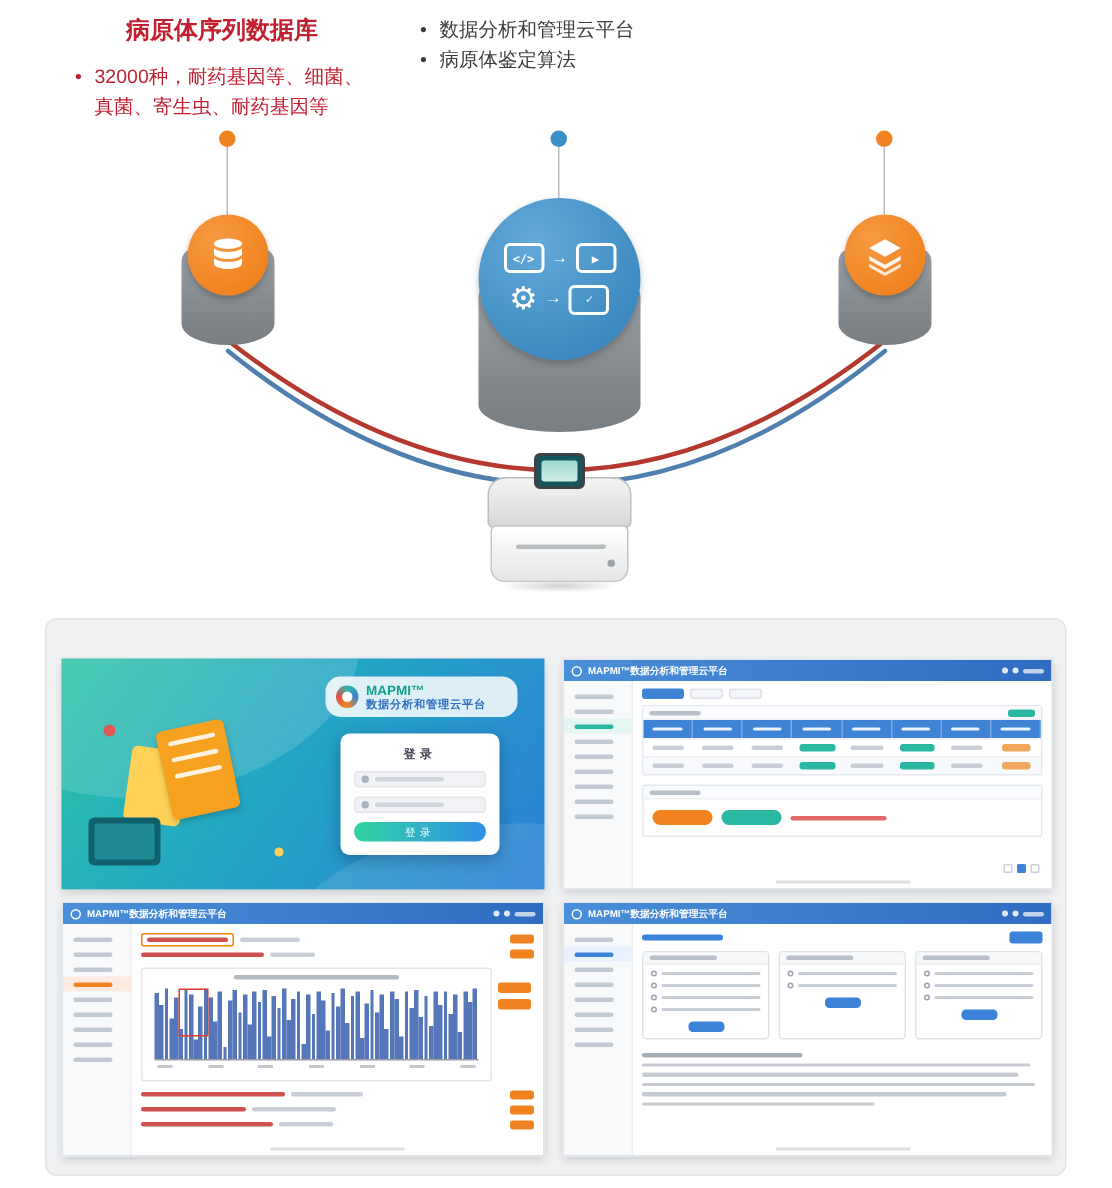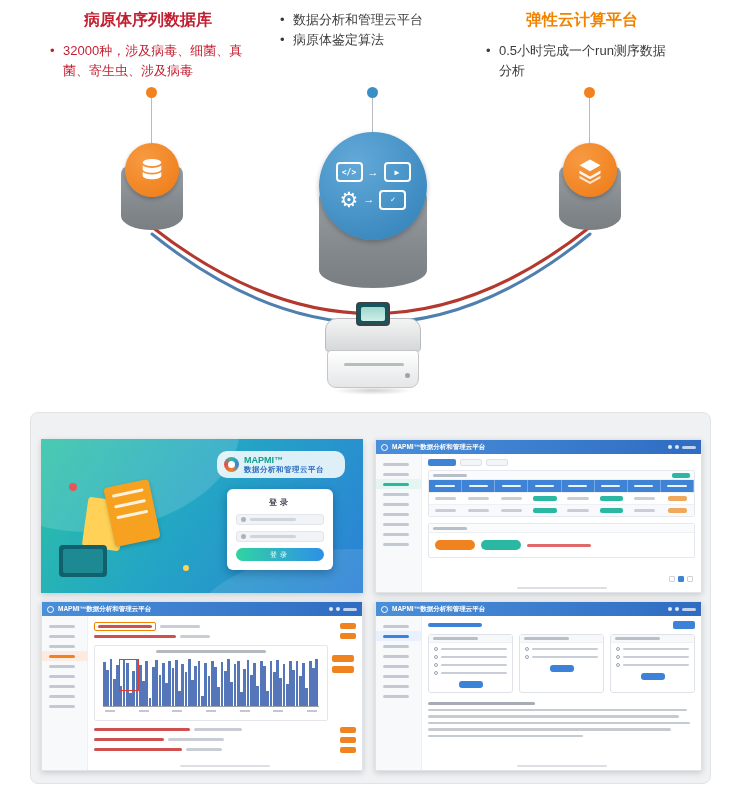--- a/index.html
+++ b/index.html
@@ -175,33 +175,27 @@
   .notes i:nth-child(6){width:58%;}
 </style>
 </head>
 <body>
 
 <div class="stage">
 
   <section class="feature f1">
     <h3>病原体序列数据库</h3>
     <ul>
-      <li>32000种，涉及病毒、细菌、真菌、寄生虫、涉及病毒</li>
+      <li>32000种，耐药基因等、细菌、真菌、寄生虫、耐药基因等</li>
     </ul>
   </section>
   <section class="feature f2">
     <ul>
       <li>数据分析和管理云平台</li>
       <li>病原体鉴定算法</li>
-    </ul>
-  </section>
-  <section class="feature f3">
-    <h3>弹性云计算平台</h3>
-    <ul>
-      <li>0.5小时完成一个run测序数据分析</li>
     </ul>
   </section>
 
   <div class="drop d1">
       <span class="dot"></span>
       <span class="stem"></span>
     </div>
   <div class="drop d2">
       <span class="dot"></span>
       <span class="stem"></span>

